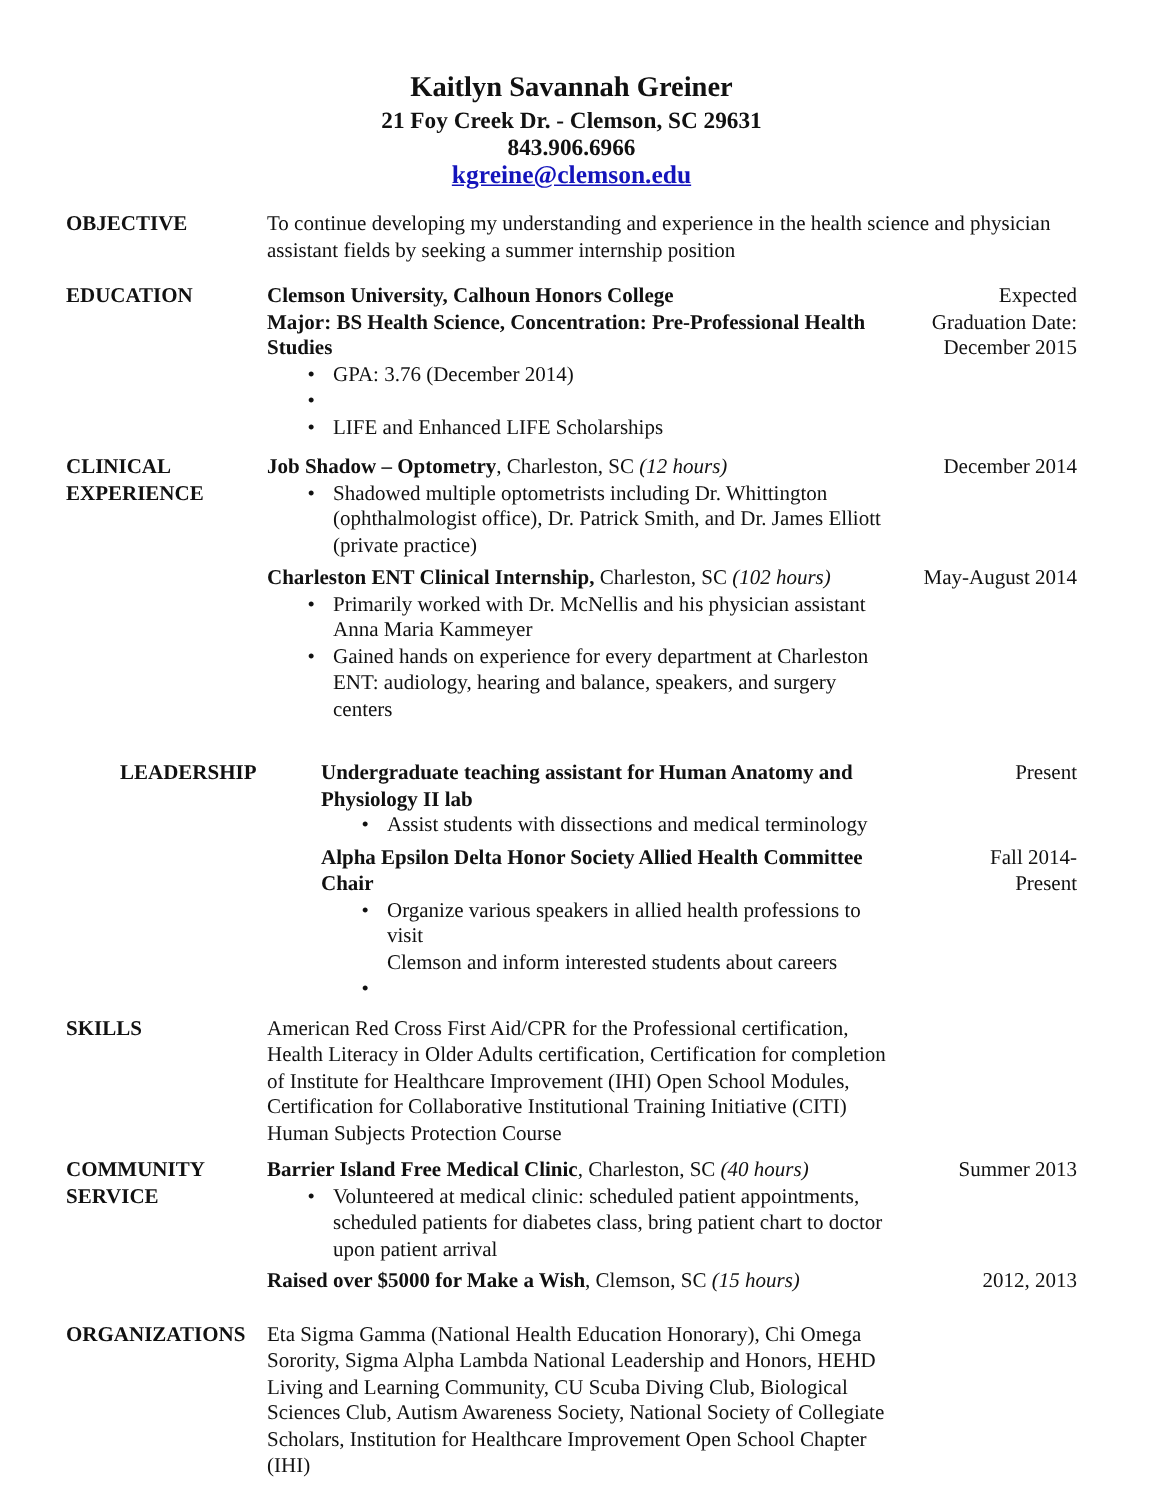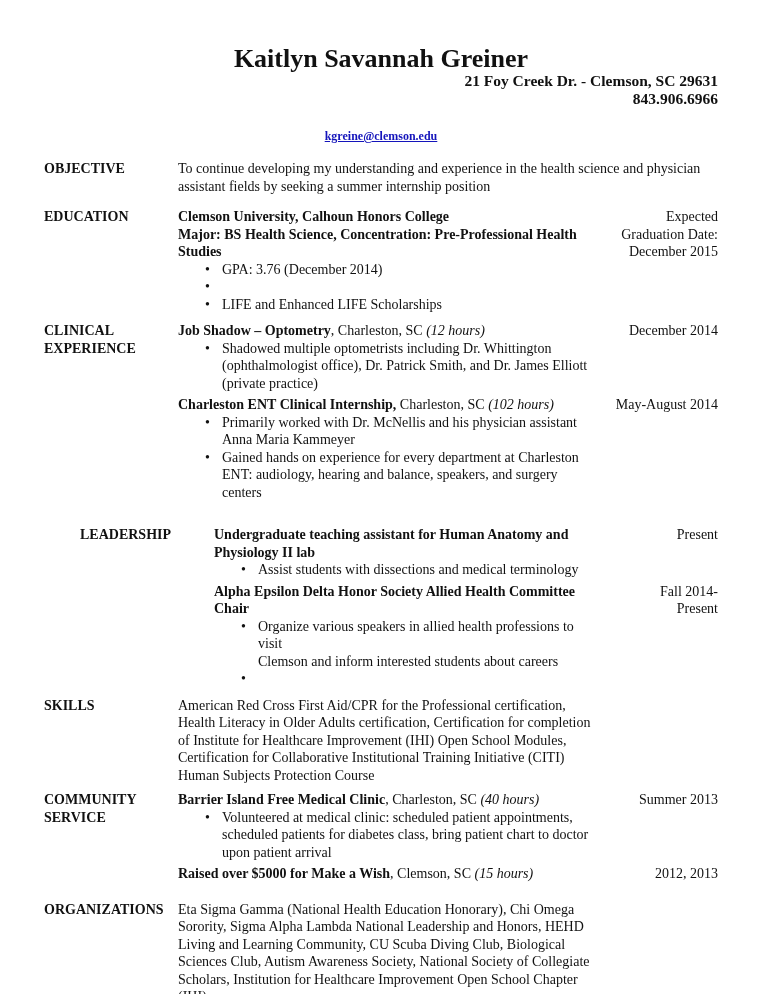--- a/index.html
+++ b/index.html
@@ -12,31 +12,30 @@
     box-sizing: border-box;
     padding: 46px 50px 0 44px;
     font-family: "Liberation Serif", "DejaVu Serif", serif;
     font-size: 14px;
     line-height: 17.5px;
     color: #111111;
   }
   
   .doc-header { text-align: center; }
   .doc-name {
-    font-size: 26px;
+    font-size: 19px;
     line-height: 26px;
     font-weight: bold;
   }
   .doc-sub {
     font-size: 15.5px;
     line-height: 18px;
     font-weight: bold;
-    text-align: right;
-  }
-  .doc-email-line { font-size: 12px; line-height: 18px; margin-top: 19px; }
+  }
+  .doc-email-line { font-size: 17px; line-height: 18px; }
   .doc-email {
     font-weight: bold;
     color: #1414bb;
     text-decoration: underline;
     cursor: pointer;
   }
   
   .section {
     display: grid;
     grid-template-columns: 134px 1fr;

